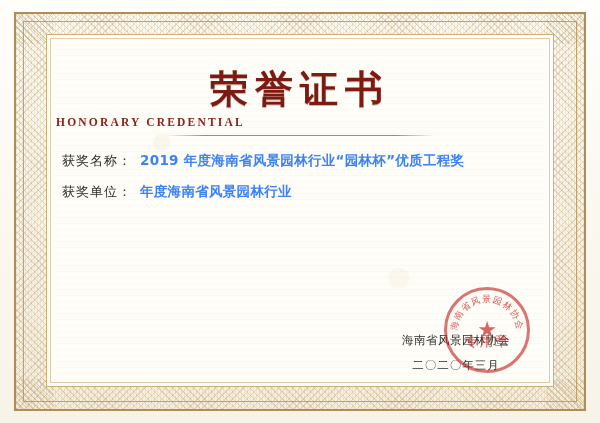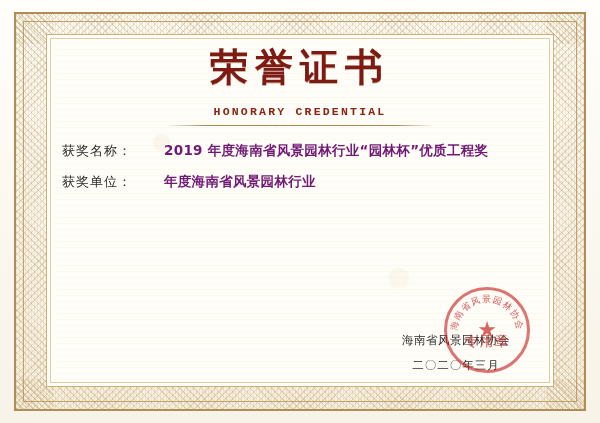--- a/index.html
+++ b/index.html
@@ -122,32 +122,33 @@
     position: absolute;
     left: 56px;
     top: 42px;
     right: 56px;
     bottom: 44px;
     z-index: 3;
   }
 
   .title-cn {
     text-align: center;
+    margin-top: 22px;
     font-family: "DejaVu Serif", "Liberation Serif", serif;
     font-size: 38px;
     letter-spacing: 7px;
     font-weight: bold;
     color: #7d1a12;
     text-shadow: 0 1px 0 rgba(120,40,25,0.35);
   }
 
   .title-en {
-    text-align: center;
-    margin-top: 12px;
-    font-family: Liberation Mono, monospace;
+    text-align: left;
+    margin-top: 1px;
+    font-family: Liberation Serif, serif;
     font-size: 11.5px;
     letter-spacing: 2.2px;
     font-weight: bold;
     color: #8a2318;
   }
 
   .rule {
     width: 270px;
     height: 1px;
     margin: 7px auto 0 auto;
@@ -156,35 +157,34 @@
 
   .fields {
     margin-top: 16px;
     padding: 0 6px 0 6px;
   }
 
   .field-row {
     display: flex;
     align-items: center;
     margin-bottom: 13px;
-    gap: 24px;
   }
   .field-label {
     font-family: "DejaVu Sans", "Liberation Sans", sans-serif;
     font-size: 13px;
     color: #2b2b2b;
     letter-spacing: 1px;
     white-space: nowrap;
     flex: 0 0 auto;
   }
   .field-value {
     font-family: "DejaVu Sans", "Liberation Sans", sans-serif;
     font-size: 13.5px;
     font-weight: bold;
-    color: #701a75;
+    color: #3b82f6;
     letter-spacing: 0.3px;
     margin-left: 8px;
     flex: 1 1 auto;
   }
 
   
   .sign-block {
     position: absolute;
     right: 8px;
     bottom: 6px;

